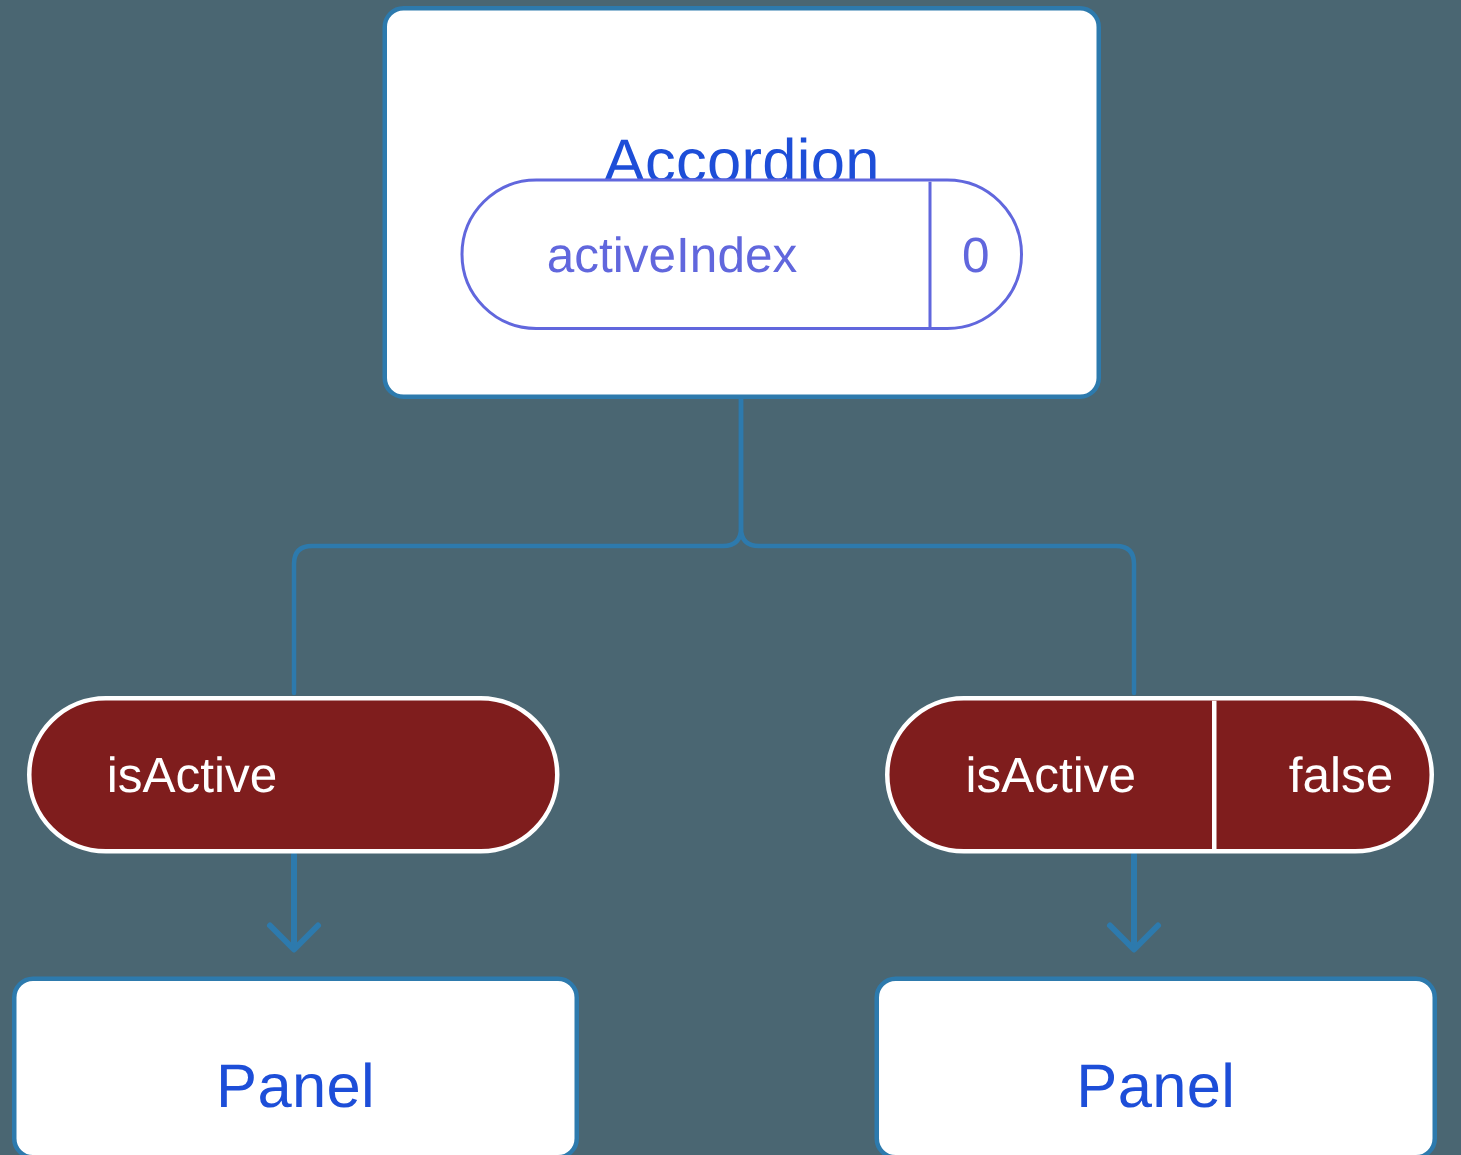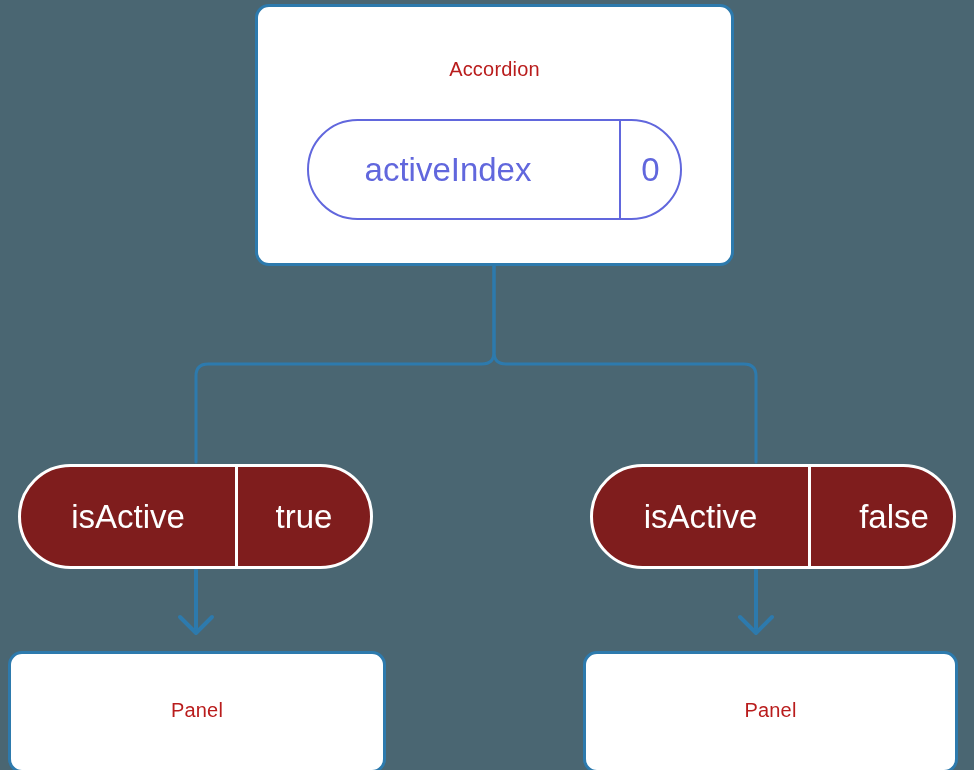--- a/index.html
+++ b/index.html
@@ -40,26 +40,27 @@
     z-index: 2;
     background: #ffffff;
     border: 3px solid #2d7aad;
     border-radius: 14px;
     display: flex;
     flex-direction: column;
     align-items: center;
   }
 
   .comp-title {
-    color: #b91c1c;
-    font-size: 20px;
+    color: #1d4ed8;
+    font-size: 41px;
     font-weight: 400;
     letter-spacing: 0.2px;
     line-height: 1;
     white-space: nowrap;
+    margin-top: 28px;
   }
 
   
   #accordion-box {
     left: 255px;
     top: 4px;
     width: 479px;
     height: 262px;
     padding-top: 52px;
   }
@@ -205,21 +206,20 @@
     <div class="comp-title">Accordion</div>
   </div>
 
   <div class="pill outline" id="state-pill-activeindex">
     <div class="pill-key">activeIndex</div>
     <div class="pill-val">0</div>
   </div>
 
   <div class="pill filled" id="prop-pill-left">
     <div class="pill-key">isActive</div>
-    <div class="pill-val">true</div>
   </div>
 
   <div class="comp-box panel-box" id="panel-left">
     <div class="comp-title">Panel</div>
   </div>
 
   <div class="pill filled" id="prop-pill-right">
     <div class="pill-key">isActive</div>
     <div class="pill-val">false</div>
   </div>

